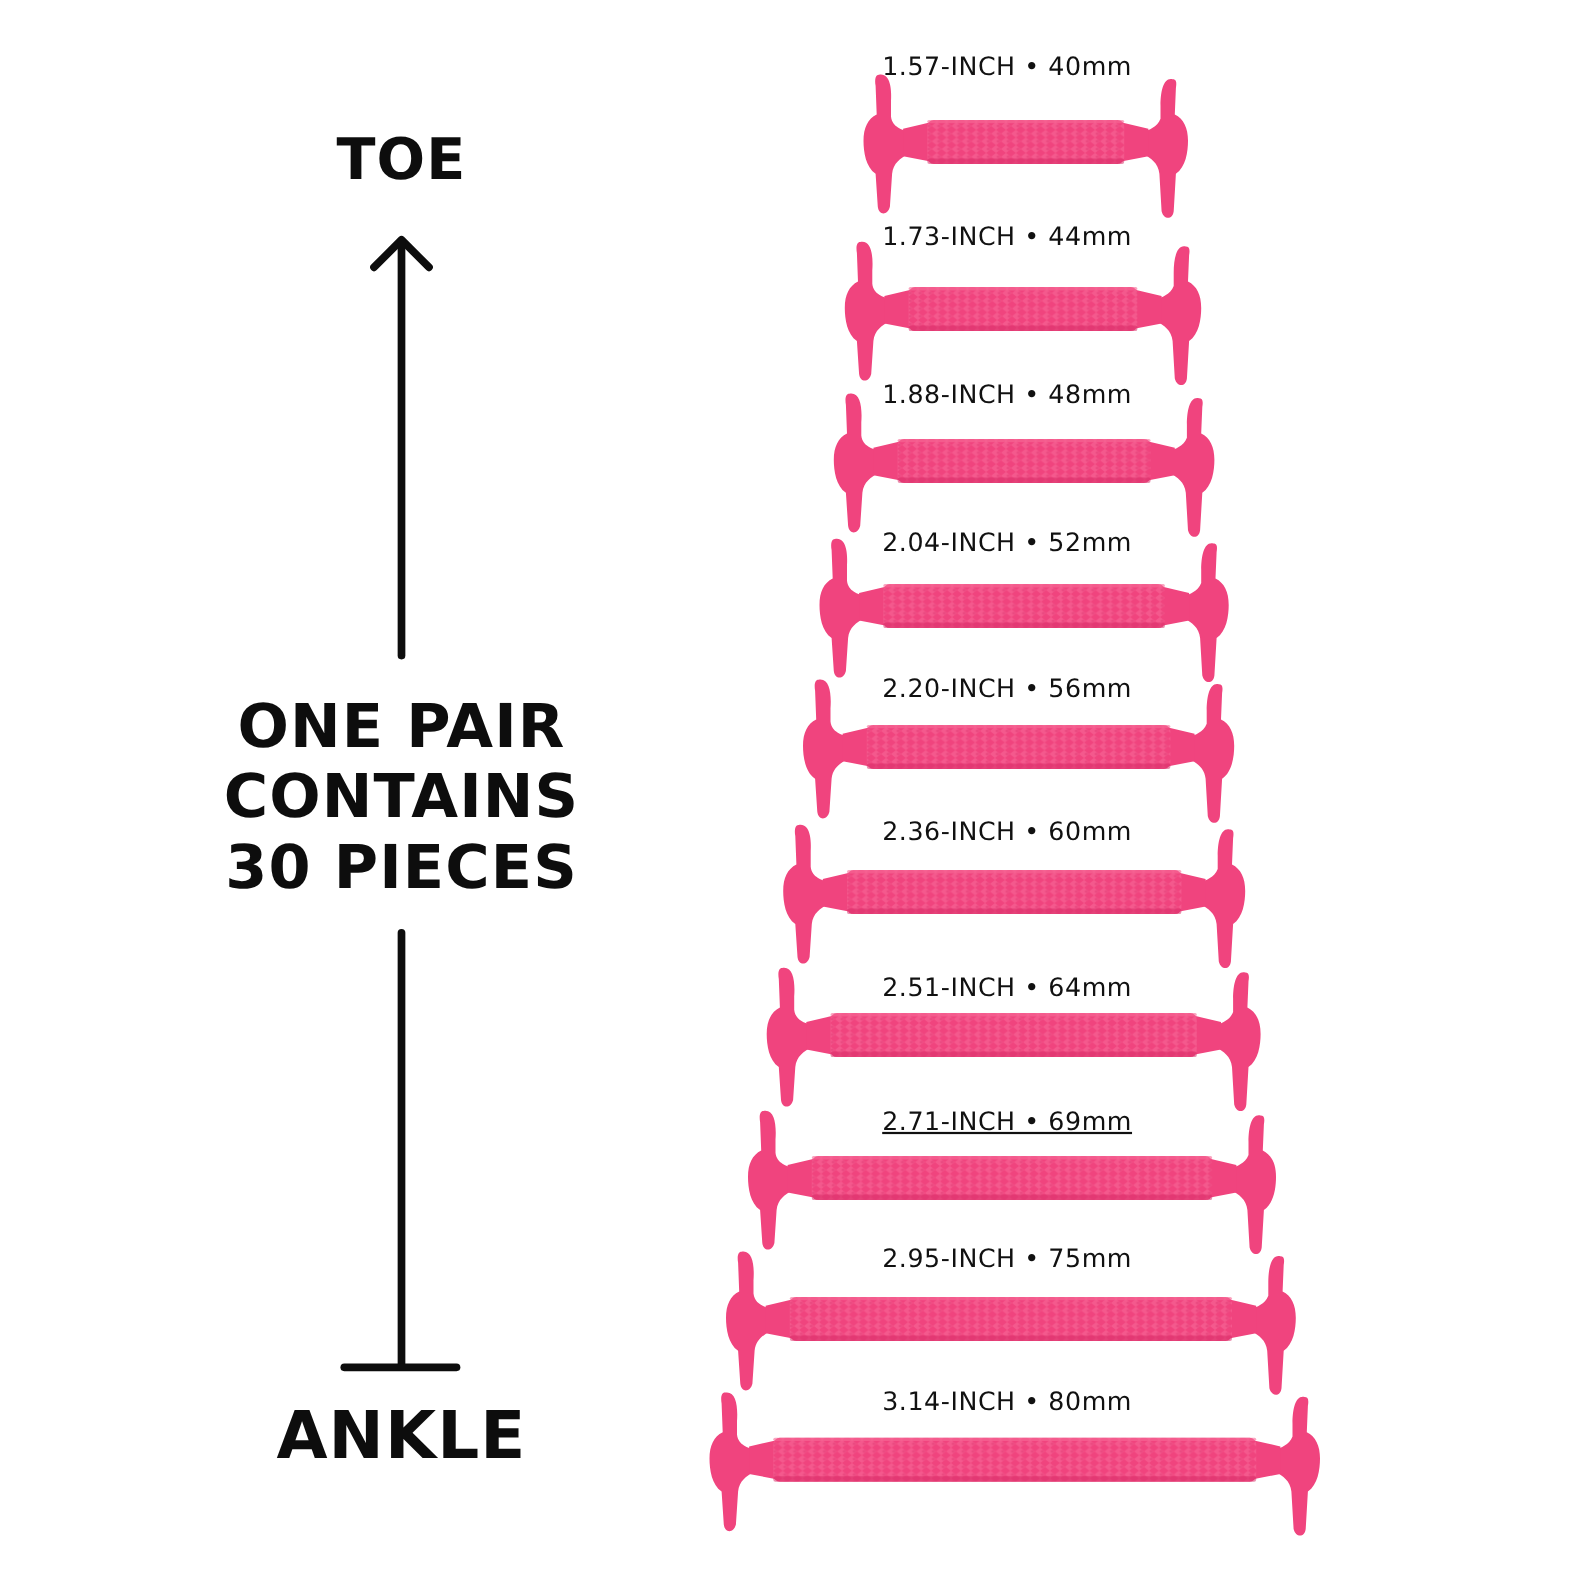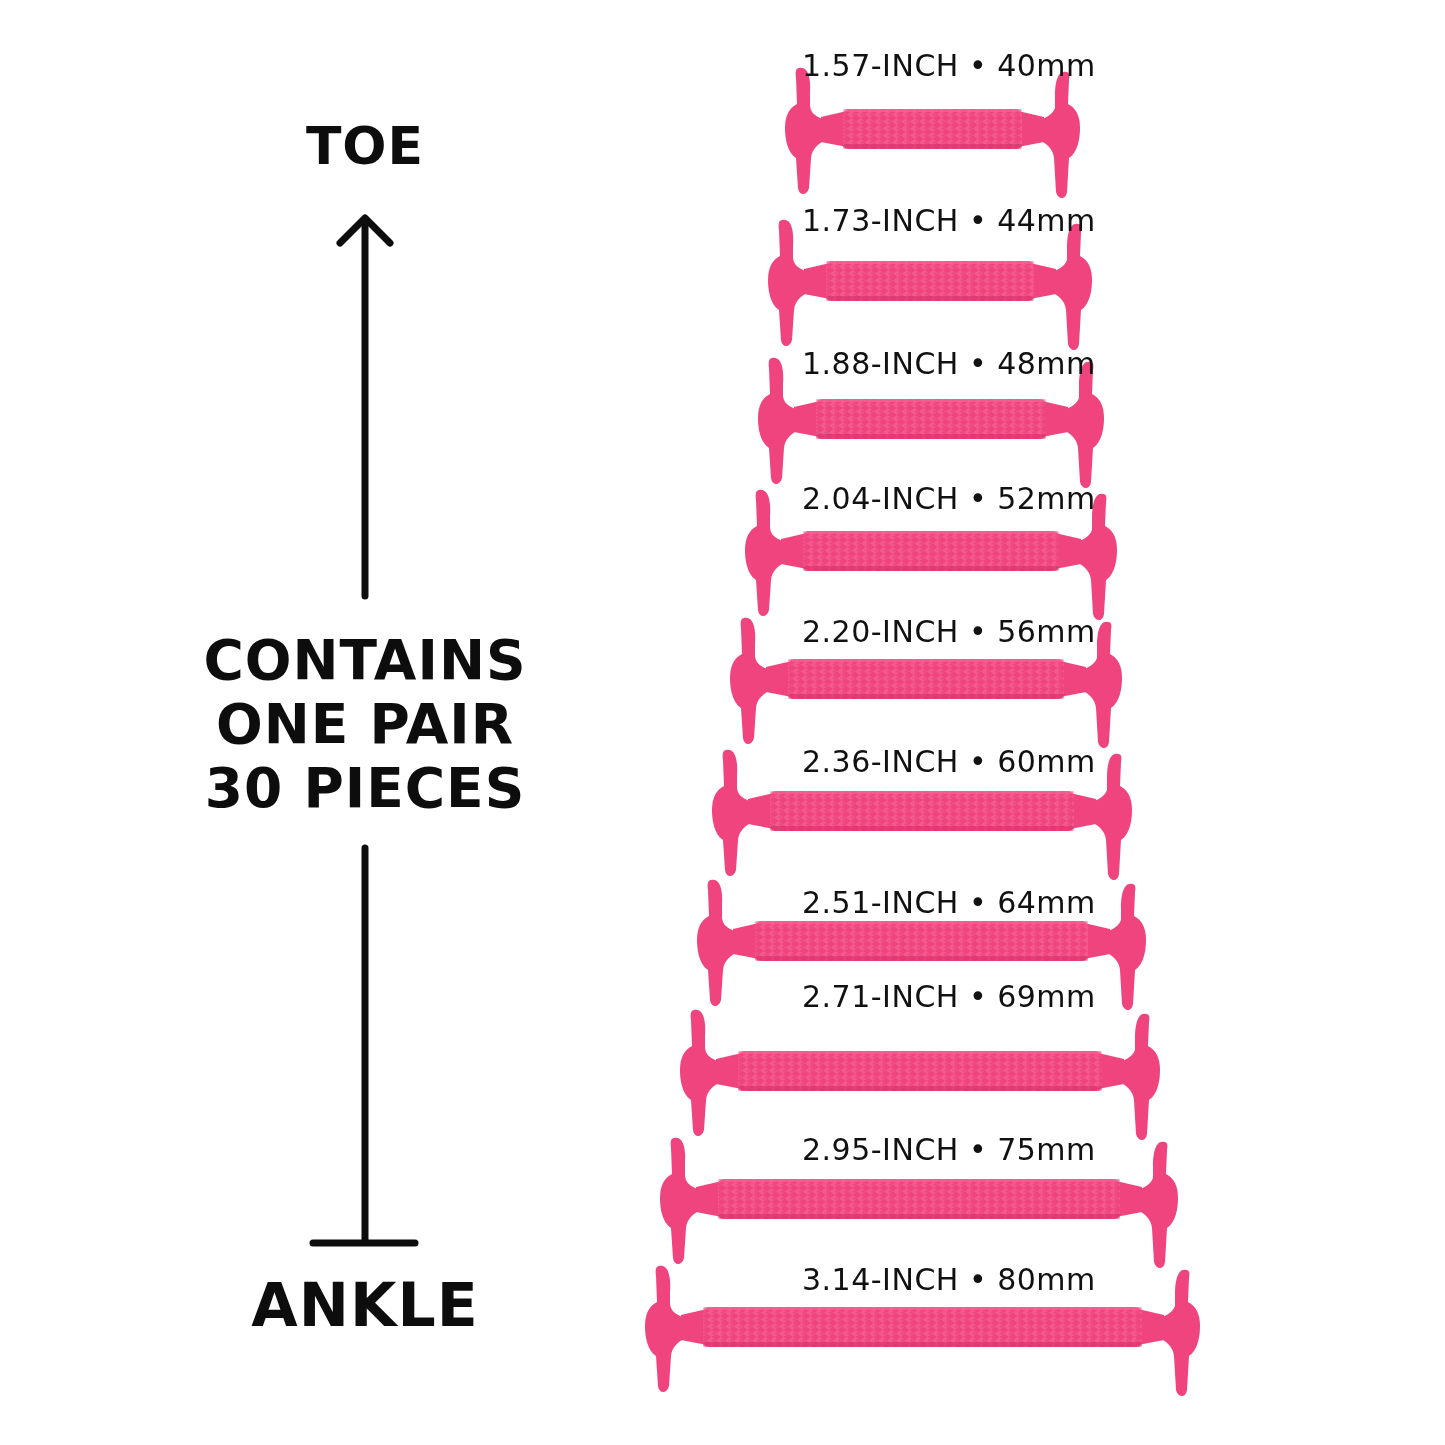--- a/index.html
+++ b/index.html
@@ -73,21 +73,21 @@
       height: 1445px;
     }
     .lace-row {
       position: absolute;
       left: 0;
       width: 1445px;
     }
     .lace-label {
       position: absolute;
       left: 802px;
-      font-size: 30px;
+      font-size: 23px;
       letter-spacing: 0.5px;
       white-space: nowrap;
       color: #111111;
       font-family: "DejaVu Sans", sans-serif;
       z-index: 2;
     }
     .lace-svg {
       position: absolute;
       overflow: visible;
     }
@@ -105,22 +105,22 @@
 
       <line x1="365" y1="220" x2="365" y2="596"></line>
 
       <line x1="365" y1="848" x2="365" y2="1242"></line>
 
       <line x1="313" y1="1243" x2="415" y2="1243"></line>
     </g>
   </svg>
 
   <div class="center-text">
+    <div>ONE PAIR</div>
     <div>CONTAINS</div>
-    <div>ONE PAIR</div>
     <div>30 PIECES</div>
   </div>
 
   <div class="big-label ankle-label">ANKLE</div>
 </div>
 
 <div class="laces" id="laces">
     <div class="lace-row">
       <div class="lace-label" style="top: 48px;">1.57-INCH • 40mm</div>
       <svg class="lace-svg" width="315" height="150" style="left: 775px; top: 55px;">
@@ -248,21 +248,21 @@
         <path d="M24 13 C34 11 36 25 35 39 L35 51 C36 61 46 63 50 65 L50 85 C44 89 37 93 36 103 L34 133 C32 141 24 141 23 133 L21 103 C12 97 10 83 10 73 C10 61 14 53 22 49 L21 23 C20 17 21 13 24 13 Z" fill="#f0447e"></path>
         <path d="M445 17 C437 15 434 27 434 41 L434 53 C431 61 423 63 419 65 L419 85 C425 89 432 93 433 103 L435 137 C437 145 445 145 446 137 L448 103 C457 97 459 83 459 73 C459 61 455 53 447 49 L448 25 C449 19 448 17 445 17 Z" fill="#f0447e"></path>
         <path d="M46 62 L72 56 L72 92 L46 87 Z" fill="#f0447e"></path>
         <path d="M423 62 L397 56 L397 92 L423 87 Z" fill="#f0447e"></path>
         <rect x="68" y="54" width="333" height="40" rx="6" fill="url(#knurl6)"></rect>
         <rect x="68" y="89" width="333" height="5" rx="2" fill="#d92f69" opacity="0.55"></rect>
         <rect x="68" y="54" width="333" height="3" rx="1.5" fill="#f76a98" opacity="0.6"></rect>
       </svg>
     </div>
     <div class="lace-row">
-      <div class="lace-label" style="top: 979px;">2.71-INCH • 69mm</div>
+      <div class="lace-label" style="top: 1007px; text-decoration: underline;">2.71-INCH • 69mm</div>
       <svg class="lace-svg" width="500" height="150" style="left: 670px; top: 997px;">
         <defs>
           <pattern id="knurl7" width="9" height="7" patternUnits="userSpaceOnUse" patternTransform="rotate(0)">
             <rect width="9" height="7" fill="#f0447e"></rect>
             <path d="M0 3.5 L4.5 0 L9 3.5 L4.5 7 Z" fill="#f76a98" opacity="0.55"></path>
             <path d="M4.5 3.5 L6.5 2 L8.5 3.5 L6.5 5 Z" fill="#d92f69" opacity="0.35"></path>
           </pattern>
         </defs>
         <path d="M24 13 C34 11 36 25 35 39 L35 51 C36 61 46 63 50 65 L50 85 C44 89 37 93 36 103 L34 133 C32 141 24 141 23 133 L21 103 C12 97 10 83 10 73 C10 61 14 53 22 49 L21 23 C20 17 21 13 24 13 Z" fill="#f0447e"></path>
         <path d="M476 17 C468 15 465 27 465 41 L465 53 C462 61 454 63 450 65 L450 85 C456 89 463 93 464 103 L466 137 C468 145 476 145 477 137 L479 103 C488 97 490 83 490 73 C490 61 486 53 478 49 L479 25 C480 19 479 17 476 17 Z" fill="#f0447e"></path>

